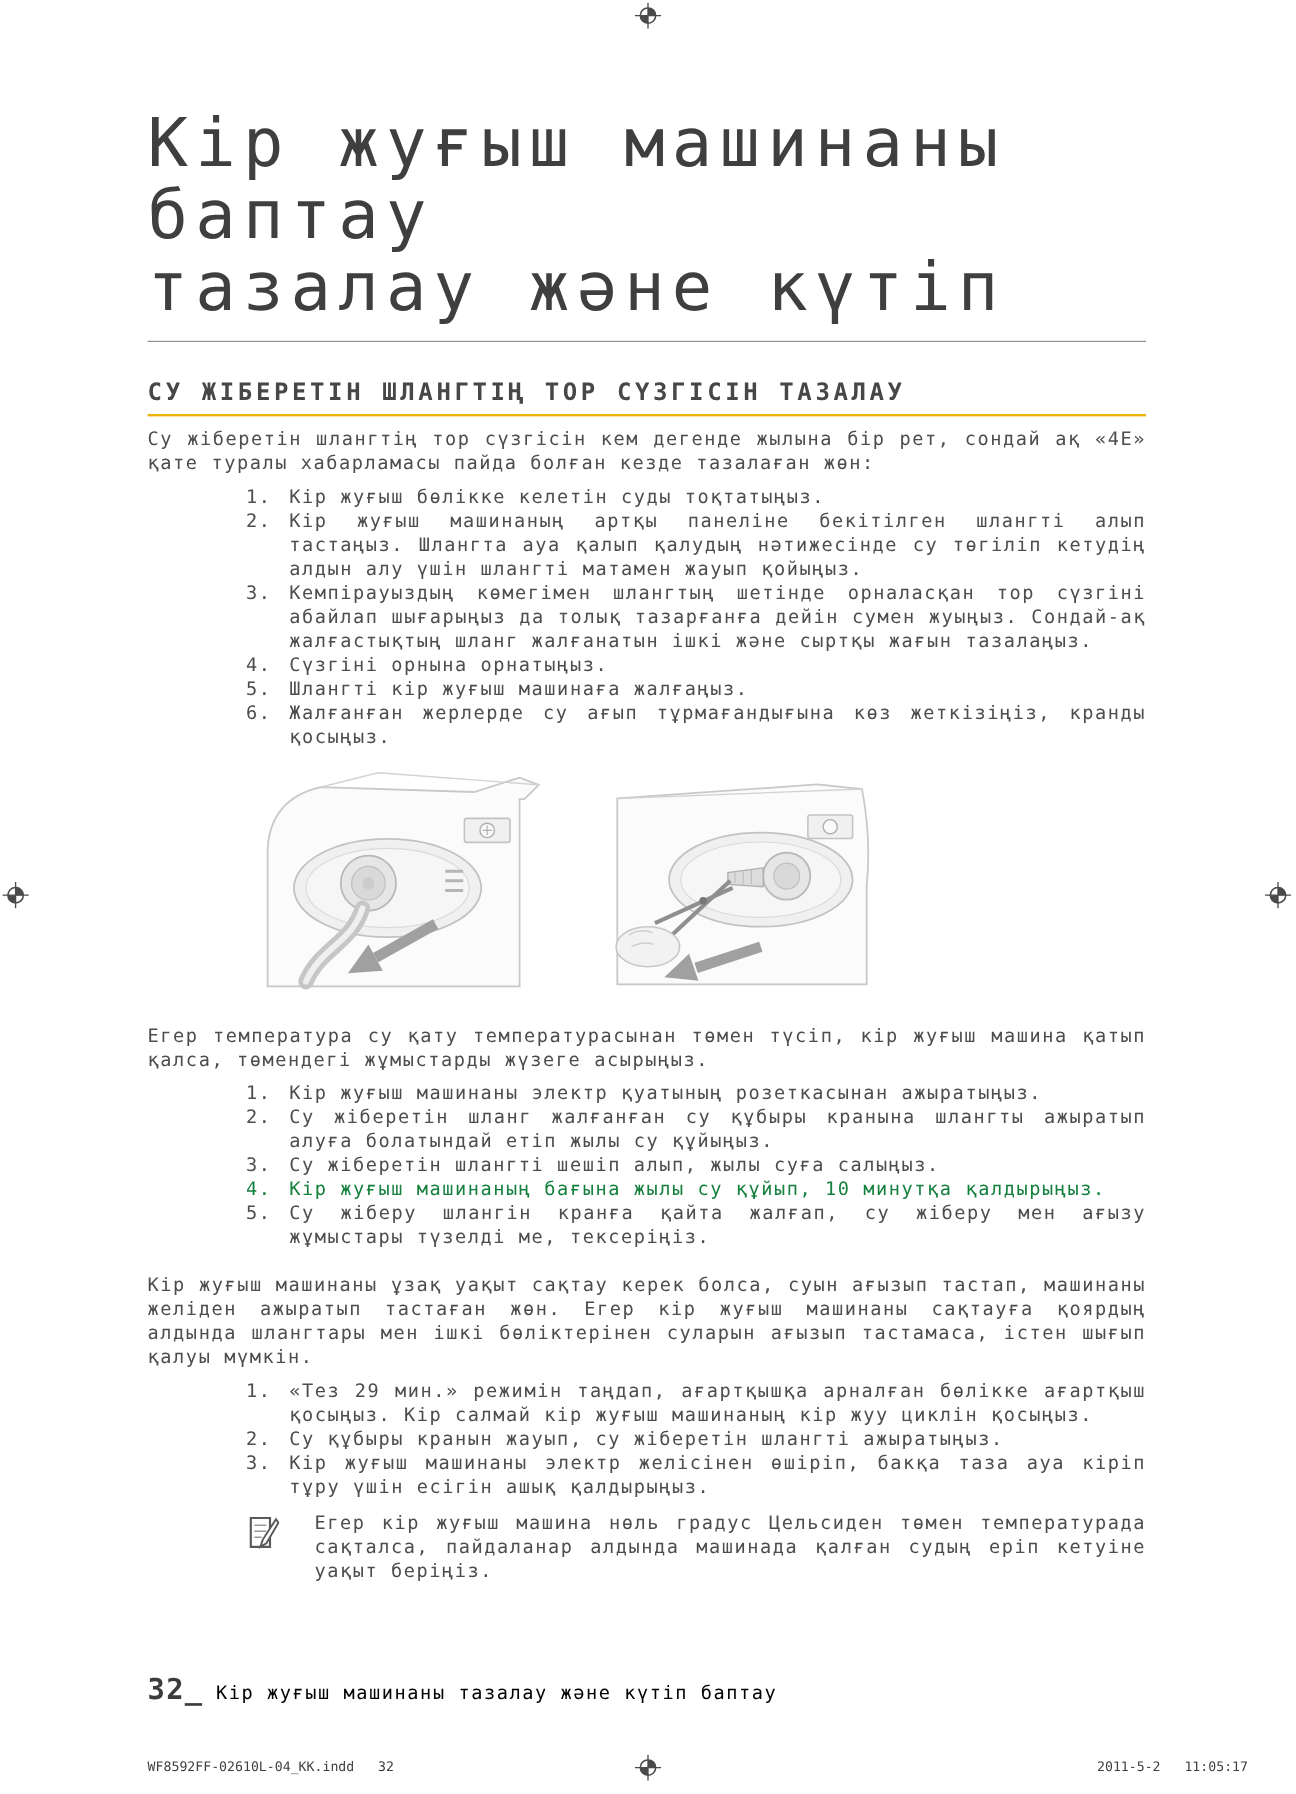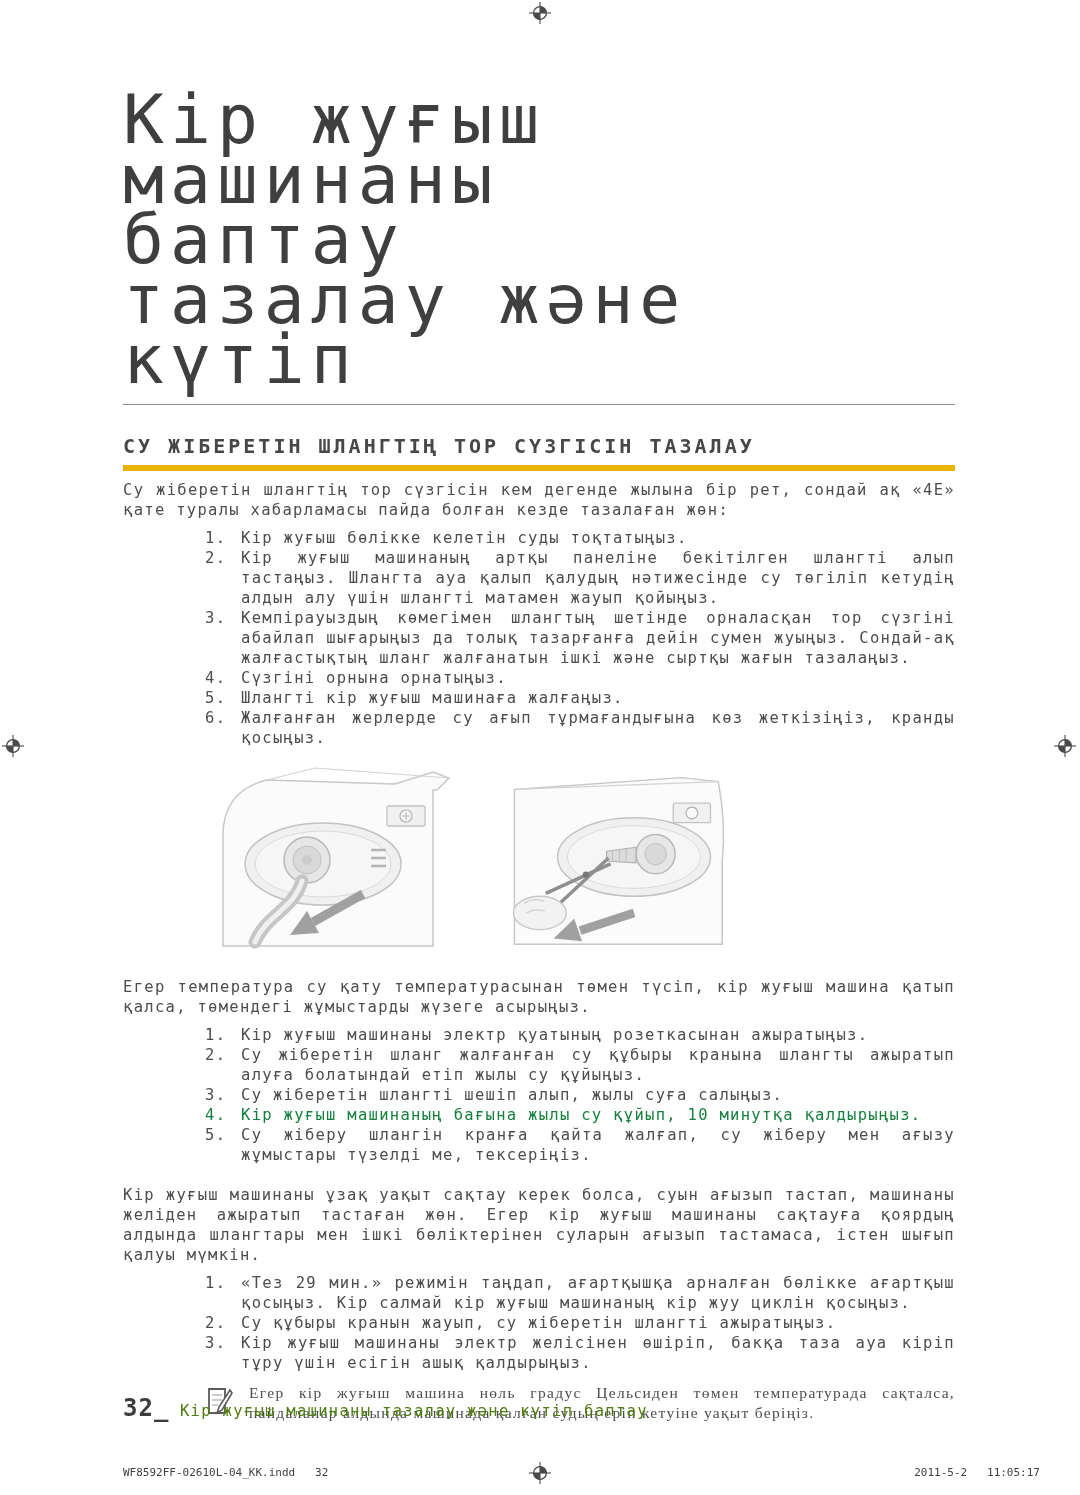--- a/index.html
+++ b/index.html
@@ -12,40 +12,40 @@
     color: #4d4d4d;
     font-size: 15.5px;
     letter-spacing: 1.3px;
     line-height: 20px;
   }
   .content { position: absolute; left: 123px; top: 0; width: 832px; }
 
   
   h1.page-title {
     margin-top: 90px;
-    font-size: 68px;
+    font-size: 56px;
     line-height: 60px;
     font-weight: normal;
     letter-spacing: 6px;
     color: #3f3f3f;
     border-bottom: 1.5px solid #8f8f8f;
     padding-bottom: 14px;
   }
   h1.page-title span { display: block; }
 
   
   section { margin-top: 20px; }
   section.first { margin-top: 30px; }
   h2.sec-heading {
     font-size: 20px;
     line-height: 22px;
     font-weight: bold;
     letter-spacing: 3px;
     color: #474747;
-    border-bottom: 6px solid #eab308;
+    border-bottom: 2px solid #eab308;
     padding-bottom: 8px;
   }
   p.intro { margin-top: 9px; text-align: justify; }
 
   ol.steps {
     list-style: none;
     counter-reset: step;
     margin: 8px 0 0 82px;
   }
   ol.steps li {
@@ -66,40 +66,39 @@
     margin: 14px 0 0 82px;
     display: flex;
     gap: 30px;
   }
   .illo { width: 250px; height: 195px; }
   .illo svg { width: 100%; height: 100%; display: block; }
 
   
   .note {
     display: flex;
-    gap: 16px;
+    gap: 29px;
     margin: 10px 0 0 82px;
     align-items: flex-start;
-    font-family: Liberation Serif, serif;
   }
   .note-icon { flex: 0 0 28px; width: 28px; height: 32px; margin-top: 2px; }
   .note-text { flex: 1; text-align: justify; }
 
   
   .footer { position: absolute; left: 123px; top: 1398px; white-space: nowrap; }
   .footer .pagenum {
     font-weight: bold;
     font-size: 24px;
     color: #3c3c3c;
     letter-spacing: 1px;
     text-align: center;
   }
   .footer .crumb {
     font-size: 15.5px;
-    color: #4d7c0f;
+    color: #000000;
     letter-spacing: 1.3px;
   }
 
   
   .print-row {
     position: absolute; top: 1466px; left: 0; width: 100%;
     font-size: 11px; line-height: 14px; letter-spacing: 0; color: #3f3f3f;
   }
   .print-row span { white-space: pre; }
   .print-left { position: absolute; left: 123px; top: 0; }

